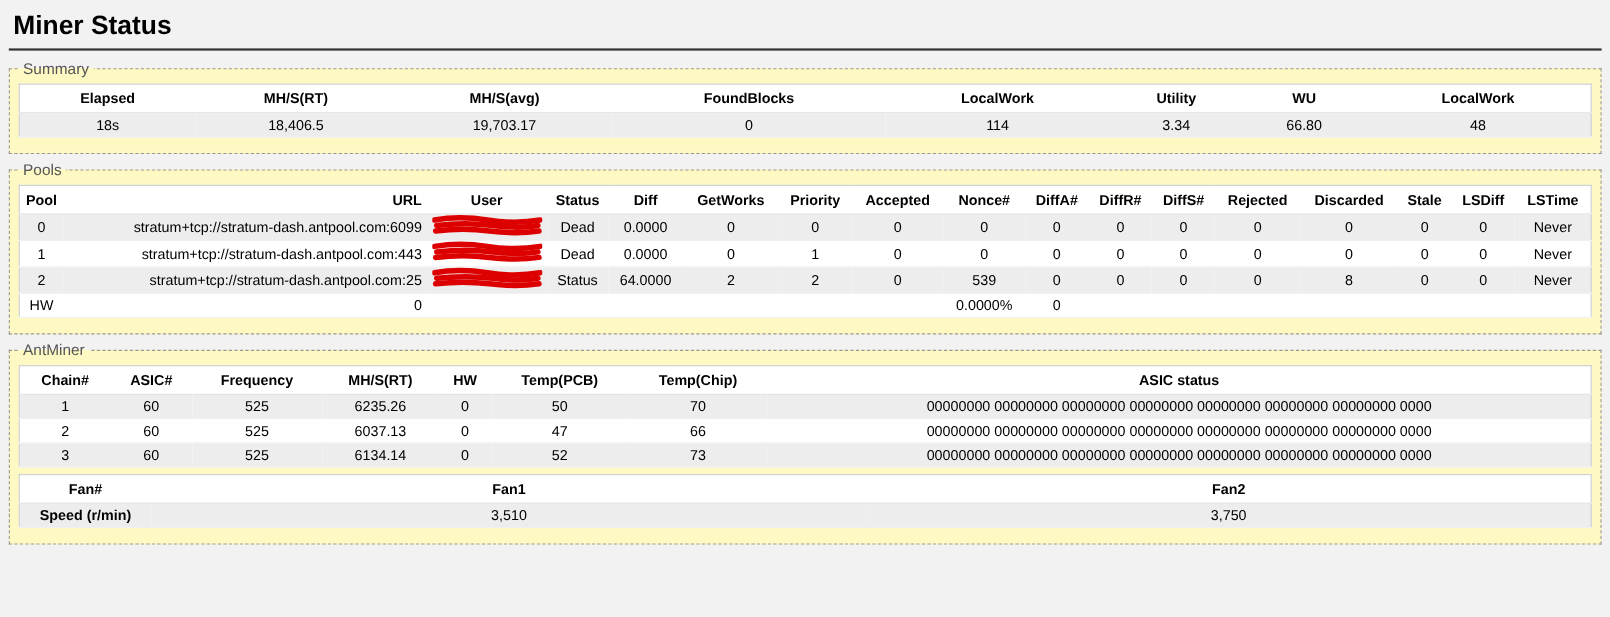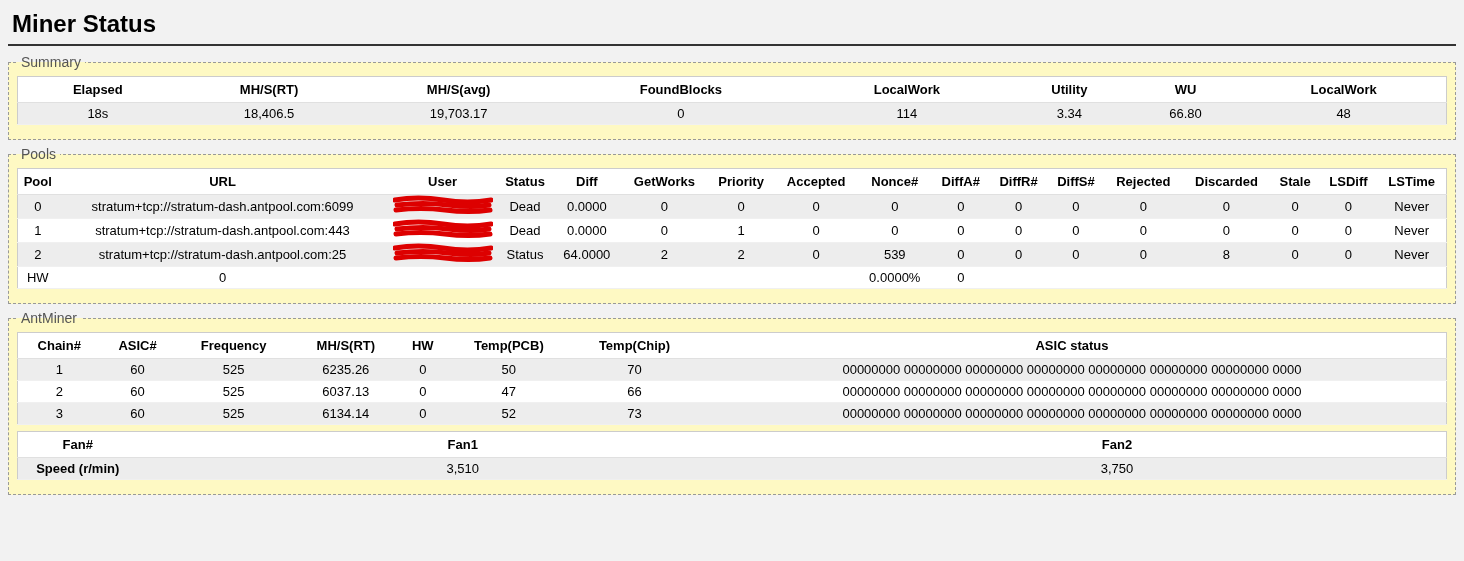--- a/index.html
+++ b/index.html
@@ -76,21 +76,21 @@
     .fan-table th:first-child,
     .fan-table td:first-child {
       width: 120px;
       font-weight: bold;
     }
     .fan-table td:first-child {
       font-weight: bold;
     }
     
     .pools-table th:nth-child(1), .pools-table td:nth-child(1) { width: 40px; }
-    .pools-table th:nth-child(2), .pools-table td:nth-child(2) { width: 330px; }
+    .pools-table th:nth-child(2), .pools-table td:nth-child(2) { width: 330px; text-align: right; }
     .pools-table th:nth-child(3), .pools-table td:nth-child(3) { width: 110px; }
     .pools-table th:nth-child(4), .pools-table td:nth-child(4) { width: 55px; }
   </style>
 </head>
 <body>
 
 <div class="page-title">Miner Status</div>
 
 <fieldset>
   <legend>Summary</legend>

